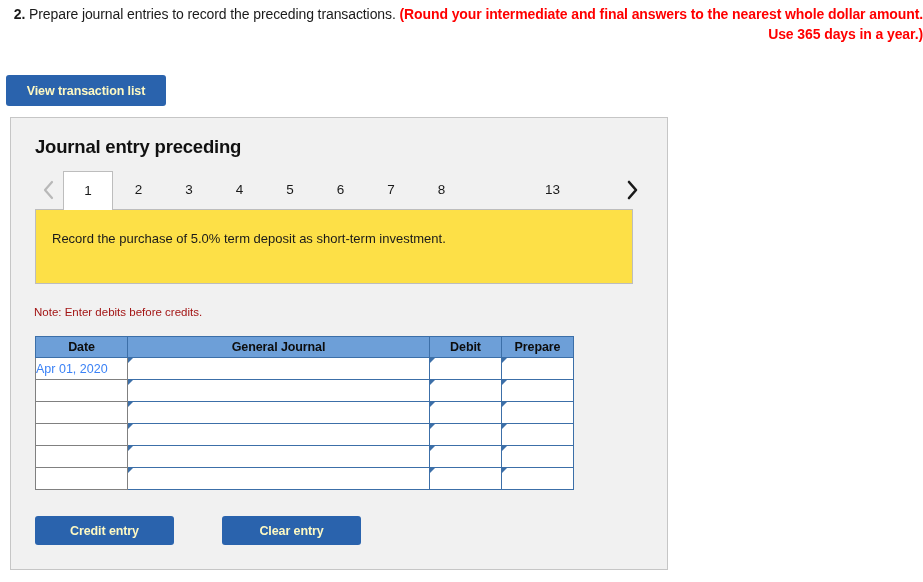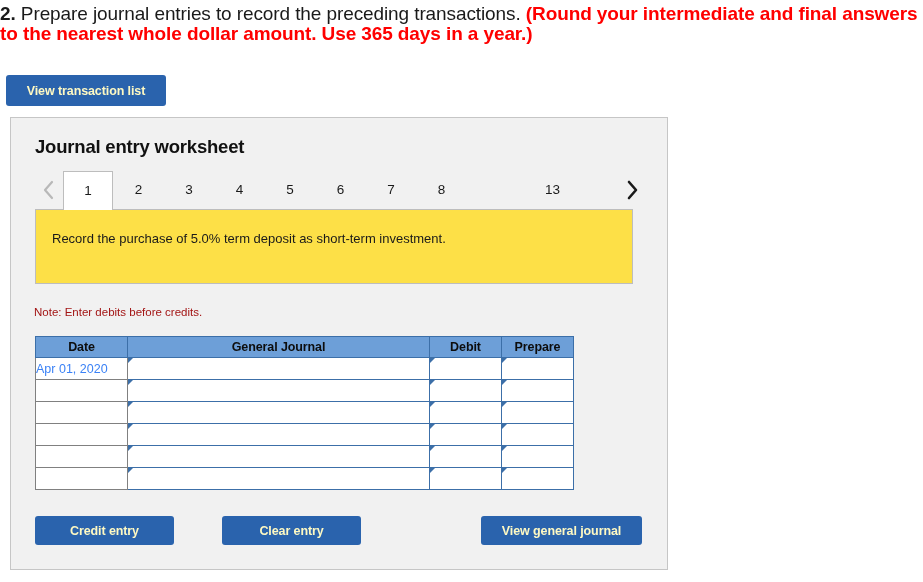--- a/index.html
+++ b/index.html
@@ -16,24 +16,25 @@
     background: #ffffff;
     overflow: hidden;
   }
 
   
   .question {
     position: absolute;
     left: 0px;
     top: 4px;
     width: 923px;
-    font-size: 19px;
+    font-size: 14px;
     line-height: 20px;
     color: #1a1a1a;
     letter-spacing: -0.1px;
+    text-align: right;
   }
   .q-num { font-weight: bold; }
   .q-text { font-weight: normal; }
   .q-red {
     color: #ff0000;
     font-weight: bold;
   }
 
   
   .btn {
@@ -239,21 +240,21 @@
 <div id="page">
 
   <div class="question">
     <span class="q-num">2.</span><span class="q-text"> Prepare journal entries to record the preceding transactions. </span><span class="q-red">(Round your intermediate and final answers to the nearest whole dollar amount. Use 365 days in a year.)</span>
   </div>
 
   <button class="btn" id="view-transaction-list">View transaction list</button>
 
   <div id="worksheet-panel">
 
-    <div id="worksheet-title">Journal entry worksheet</div>
+    <div id="worksheet-title">Journal entry preceding</div>
 
     <div id="tabstrip">
       <div class="chev" id="tab-prev">
         <svg width="15" height="22" viewBox="0 0 15 22" aria-hidden="true">
           <polyline points="11,3 4,11 11,19" fill="none" stroke="#b8b8b8" stroke-width="2.2" stroke-linecap="round" stroke-linejoin="round"></polyline>
         </svg>
       </div>
       <div class="chev" id="tab-next">
         <svg width="15" height="22" viewBox="0 0 15 22" aria-hidden="true">
           <polyline points="4,3 11,11 4,19" fill="none" stroke="#1a1a1a" stroke-width="2.6" stroke-linecap="round" stroke-linejoin="round"></polyline>
@@ -328,15 +329,14 @@
             <td class="cell-date"></td>
             <td class="cell-input"><span class="marker"></span><span></span></td>
             <td class="cell-input"><span class="marker"></span><span></span></td>
             <td class="cell-input"><span class="marker"></span><span></span></td>
           </tr>
         </tbody>
     </table>
 
     <button class="btn" id="record-entry">Credit entry</button>
     <button class="btn" id="clear-entry">Clear entry</button>
-    <button class="btn" id="view-general-journal">View general journal</button>
   </div>
 </div>
 
 </body></html>

